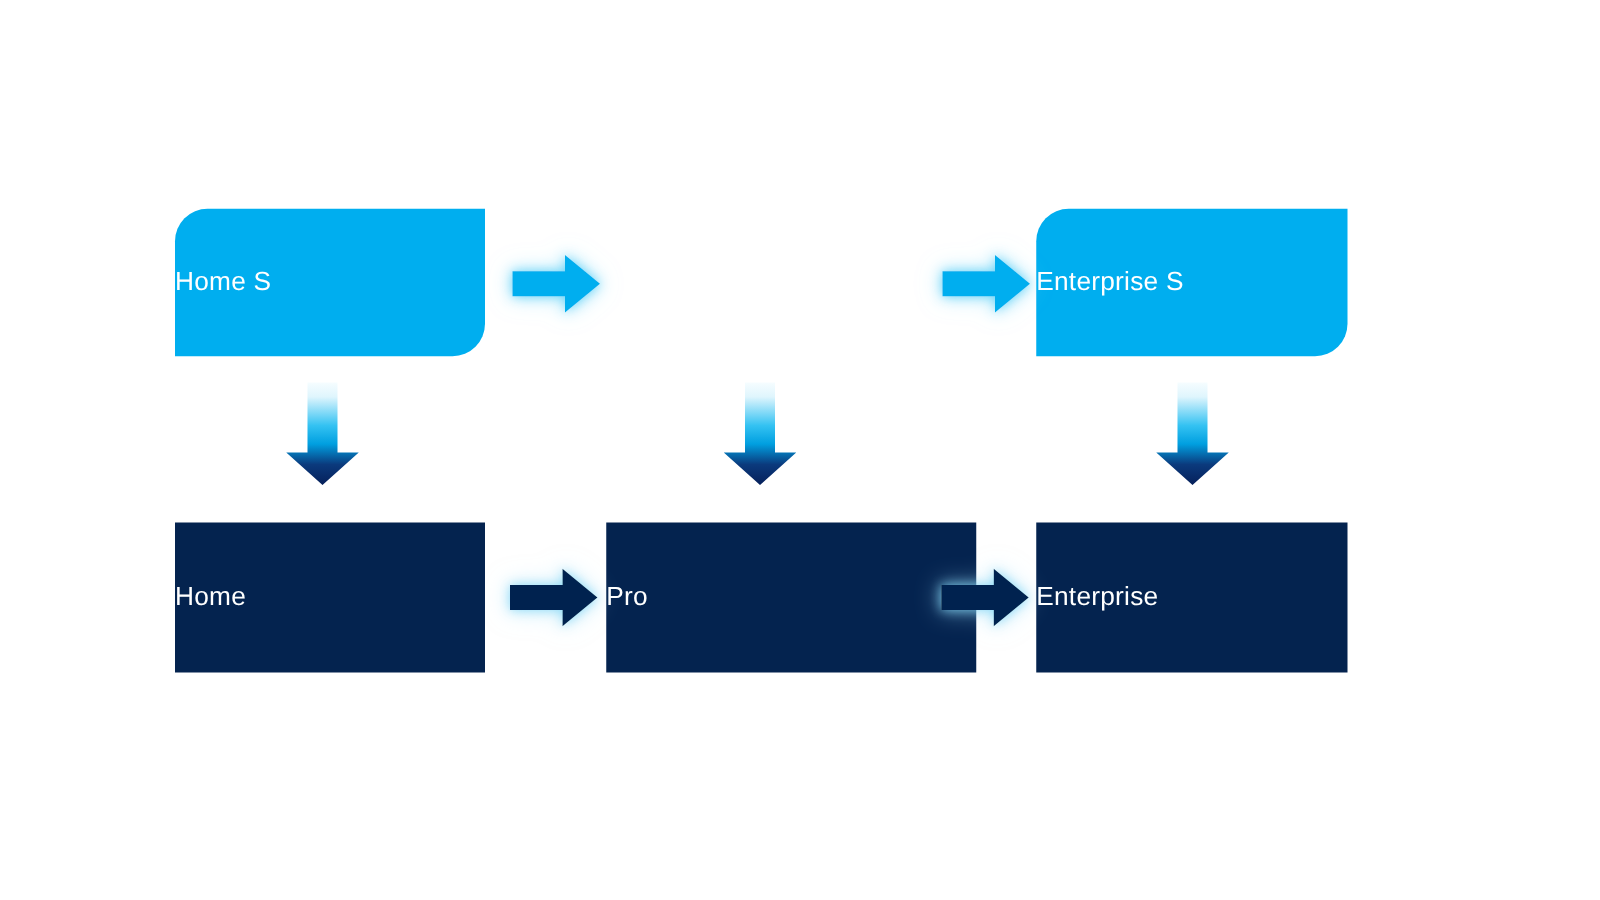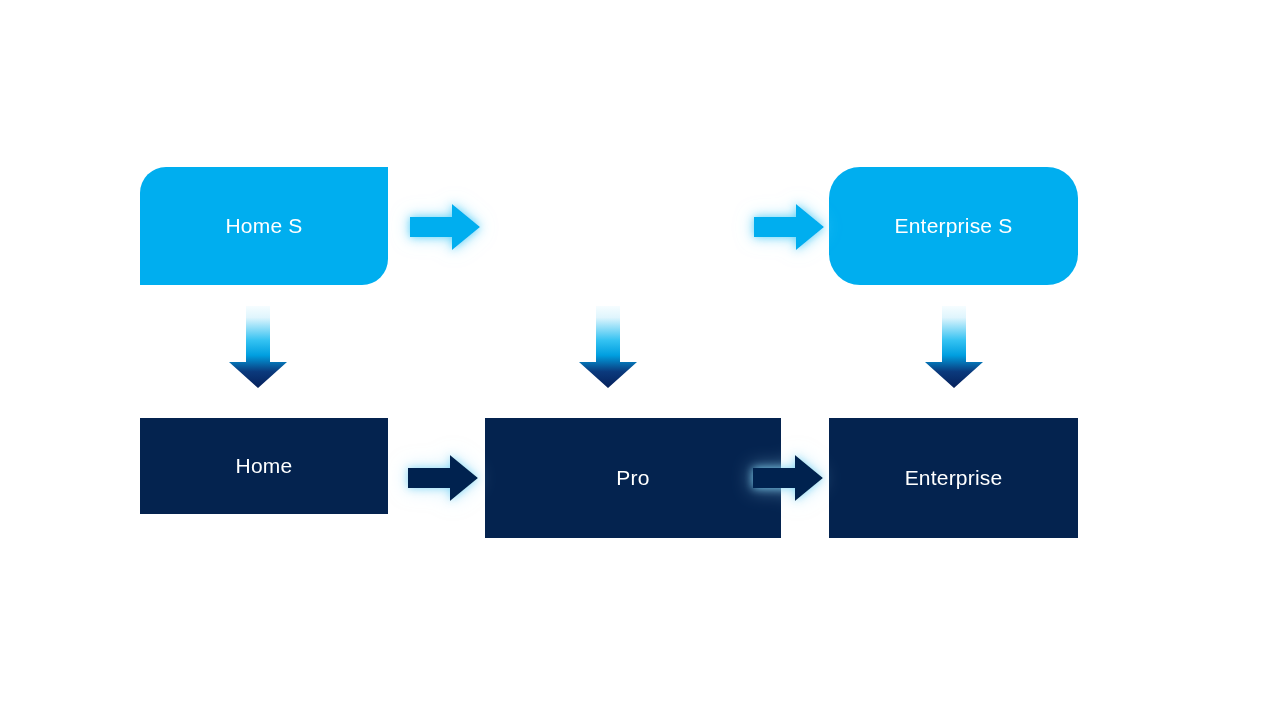--- a/index.html
+++ b/index.html
@@ -19,21 +19,21 @@
     width: 1280px;
     height: 720px;
     background: #ffffff;
   }
 
   
   .node {
     position: absolute;
     display: flex;
     align-items: center;
-    justify-content: center;
+    justify-content: flex-start;
     box-sizing: border-box;
     text-align: center;
   }
 
   .node-label {
     color: #ffffff;
     font-size: 21px;
     font-weight: 400;
     letter-spacing: 0.2px;
     line-height: 1.2;
@@ -85,25 +85,25 @@
         <feDropShadow dx="0" dy="0" stdDeviation="9" flood-color="#a9e3fa" flood-opacity="0.5"></feDropShadow>
       </filter>
     </defs>
   </svg>
 
   <div class="node node-top" style="left:140px; top:167px; width:248px; height:118px;">
     <span class="node-label">Home S</span>
   </div>
 
 
-  <div class="node node-top" style="left:829px; top:167px; width:249px; height:118px;border-radius:31px;">
+  <div class="node node-top" style="left:829px; top:167px; width:249px; height:118px;">
     <span class="node-label">Enterprise S</span>
   </div>
 
-  <div class="node node-bottom" style="left:140px; top:418px; width:248px; height:96px;">
+  <div class="node node-bottom" style="left:140px; top:418px; width:248px; height:120px;">
     <span class="node-label">Home</span>
   </div>
 
   <div class="node node-bottom" style="left:485px; top:418px; width:296px; height:120px;">
     <span class="node-label">Pro</span>
   </div>
 
   <div class="node node-bottom" style="left:829px; top:418px; width:249px; height:120px;">
     <span class="node-label">Enterprise</span>
   </div>

